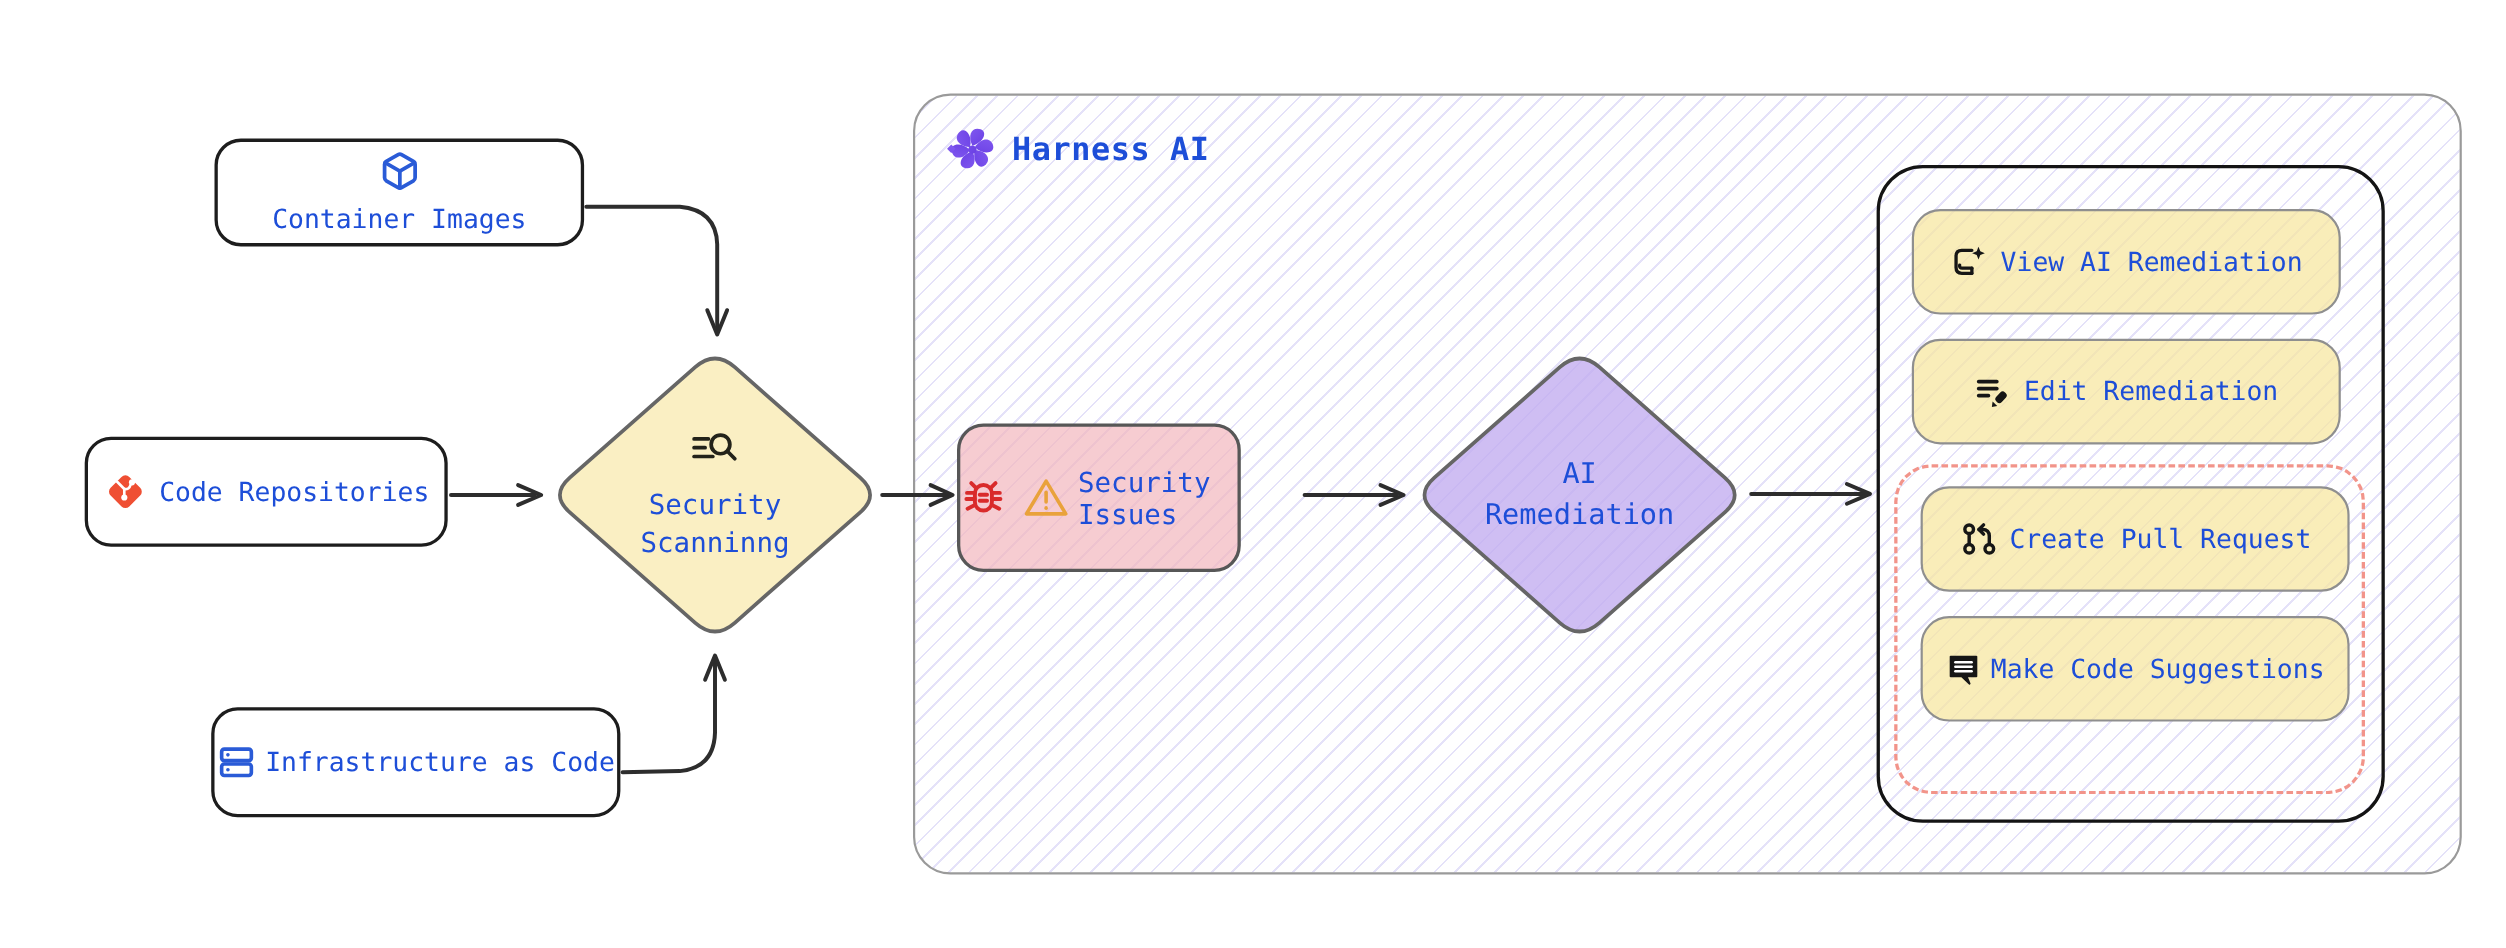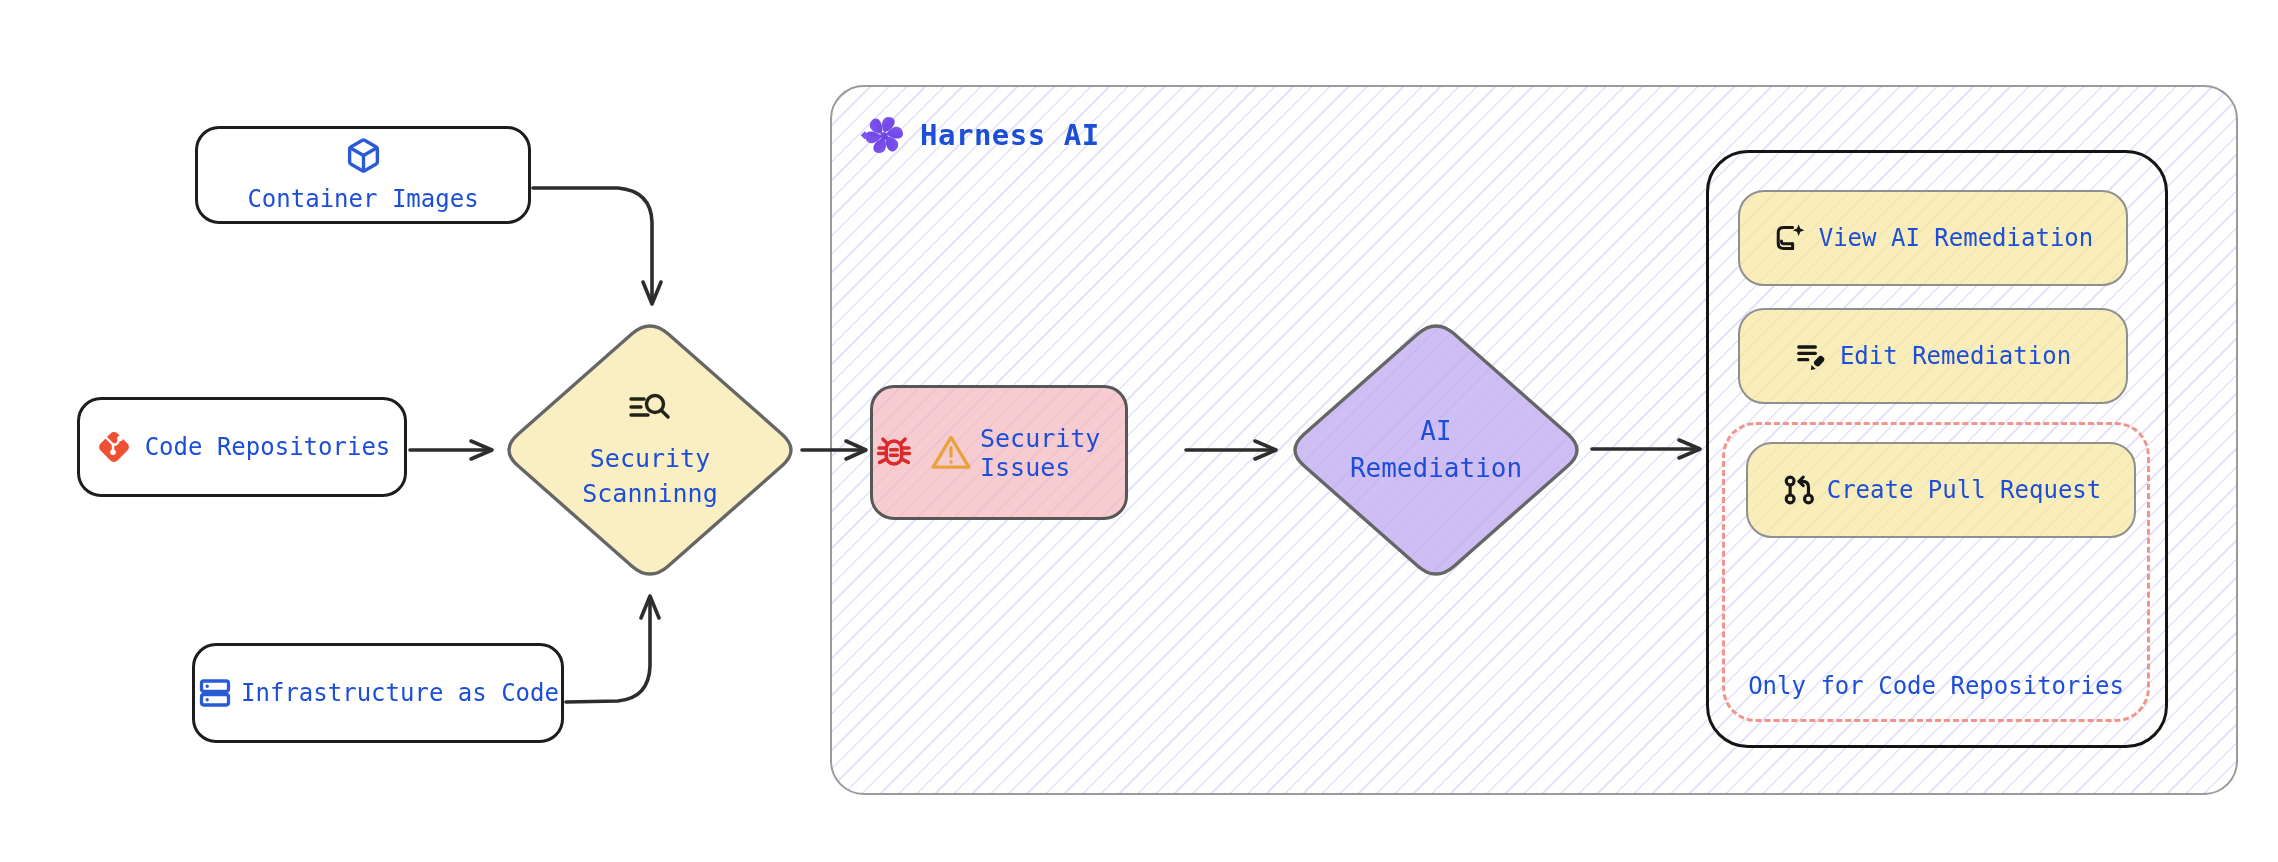--- a/index.html
+++ b/index.html
@@ -252,16 +252,26 @@
       <circle cx="7" cy="6.2" r="3"></circle>
       <line x1="7" y1="9.4" x2="7" y2="16.6"></line>
       <circle cx="7" cy="19.8" r="3"></circle>
       <path d="M17 3.2 L13.8 6.4 L17 9.6"></path>
       <path d="M13.8 6.4 h2.7 c2.8 0 4.5 1.7 4.5 4.5 v5.7"></path>
       <circle cx="21" cy="19.8" r="3"></circle>
     </svg>
     <span>Create Pull Request</span>
   </div>
 
-
-  <div class="restriction">Only for Code Repositories</div>
+  <div class="action-btn" id="btn-make">
+    <svg class="icon" width="32" height="30" viewBox="0 0 26 24">
+      <path d="M3.5 3 h19 v14.5 h-7.2 l2.2 5.5 -5.8 -5.5 h-8.2 Z" fill="#161616" stroke="#161616" stroke-width="1.4" stroke-linejoin="round"></path>
+      <g stroke="#ffffff" stroke-width="1.9" stroke-linecap="round">
+        <line x1="7" y1="7.2" x2="19" y2="7.2"></line>
+        <line x1="7" y1="10.5" x2="19" y2="10.5"></line>
+        <line x1="7" y1="13.8" x2="19" y2="13.8"></line>
+      </g>
+    </svg>
+    <span>Make Code Suggestions</span>
+  </div>
+
 
 </div>
 
 </body></html>

